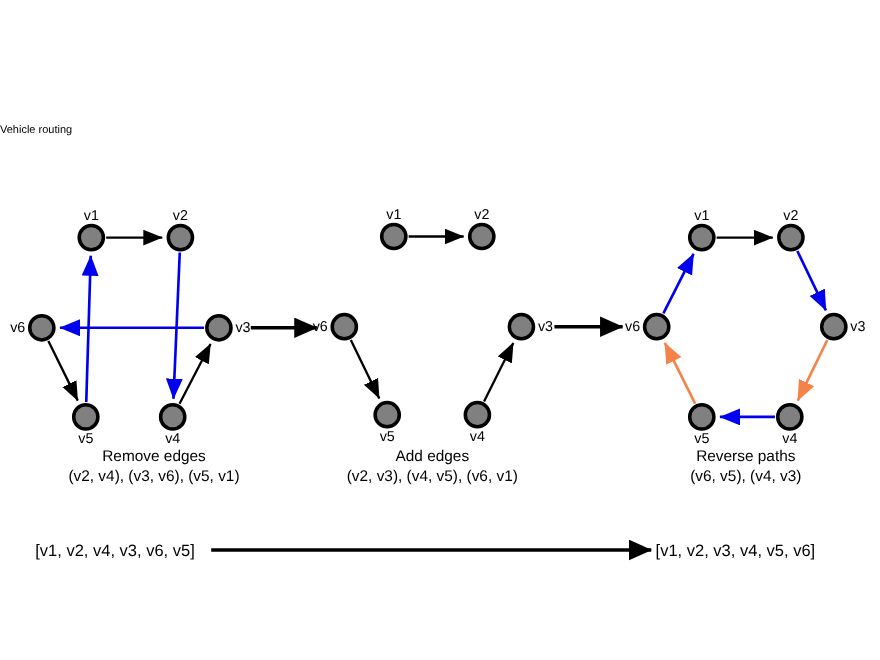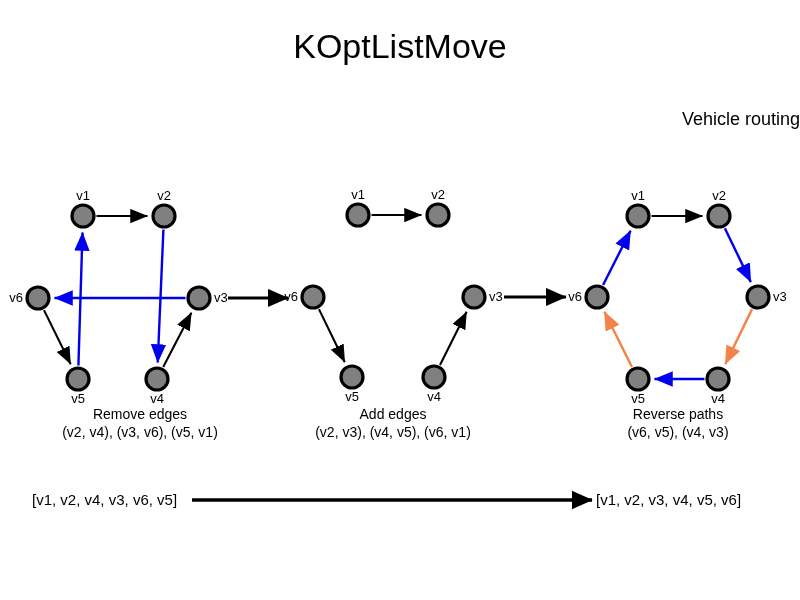--- a/index.html
+++ b/index.html
@@ -40,22 +40,22 @@
     width: 800px;
     text-align: center;
     font-size: 13.5px;
     line-height: 18px;
   }
   .section-label {
     position: absolute;
     left: 0;
     top: 110px;
     width: 800px;
-    text-align: right;
-    font-size: 18px;
+    text-align: left;
+    font-size: 10px;
     line-height: 18px;
   }
   svg#graph {
     position: absolute;
     left: 0;
     top: 0;
     width: 800px;
     height: 600px;
     overflow: visible;
   }
@@ -84,21 +84,20 @@
   .edge-blue  { stroke: #0000ee; stroke-width: 2.4; fill: none; }
   .edge-orange{ stroke: #f4834a; stroke-width: 2.4; fill: none; }
   .connector  { stroke: #000000; stroke-width: 3.2; fill: none; }
   .bigarrow   { stroke: #000000; stroke-width: 3.4; fill: none; }
 </style>
 </head>
 <body>
 
 <div id="stage">
 
-  <div class="title">KOptListMove</div>
   <div class="section-label">Vehicle routing</div>
 
   <svg id="graph" viewBox="0 0 800 600" xmlns="http://www.w3.org/2000/svg">
     <defs>
       <marker id="ah-black" markerWidth="10" markerHeight="10" refX="8.2" refY="3.4" orient="auto" markerUnits="strokeWidth">
         <path d="M0,0 L8.4,3.4 L0,6.8 z" fill="#000000"></path>
       </marker>
       <marker id="ah-blue" markerWidth="10" markerHeight="10" refX="7.6" refY="3.2" orient="auto" markerUnits="strokeWidth">
         <path d="M0,0 L7.8,3.2 L0,6.4 z" fill="#0000ee"></path>
       </marker>

